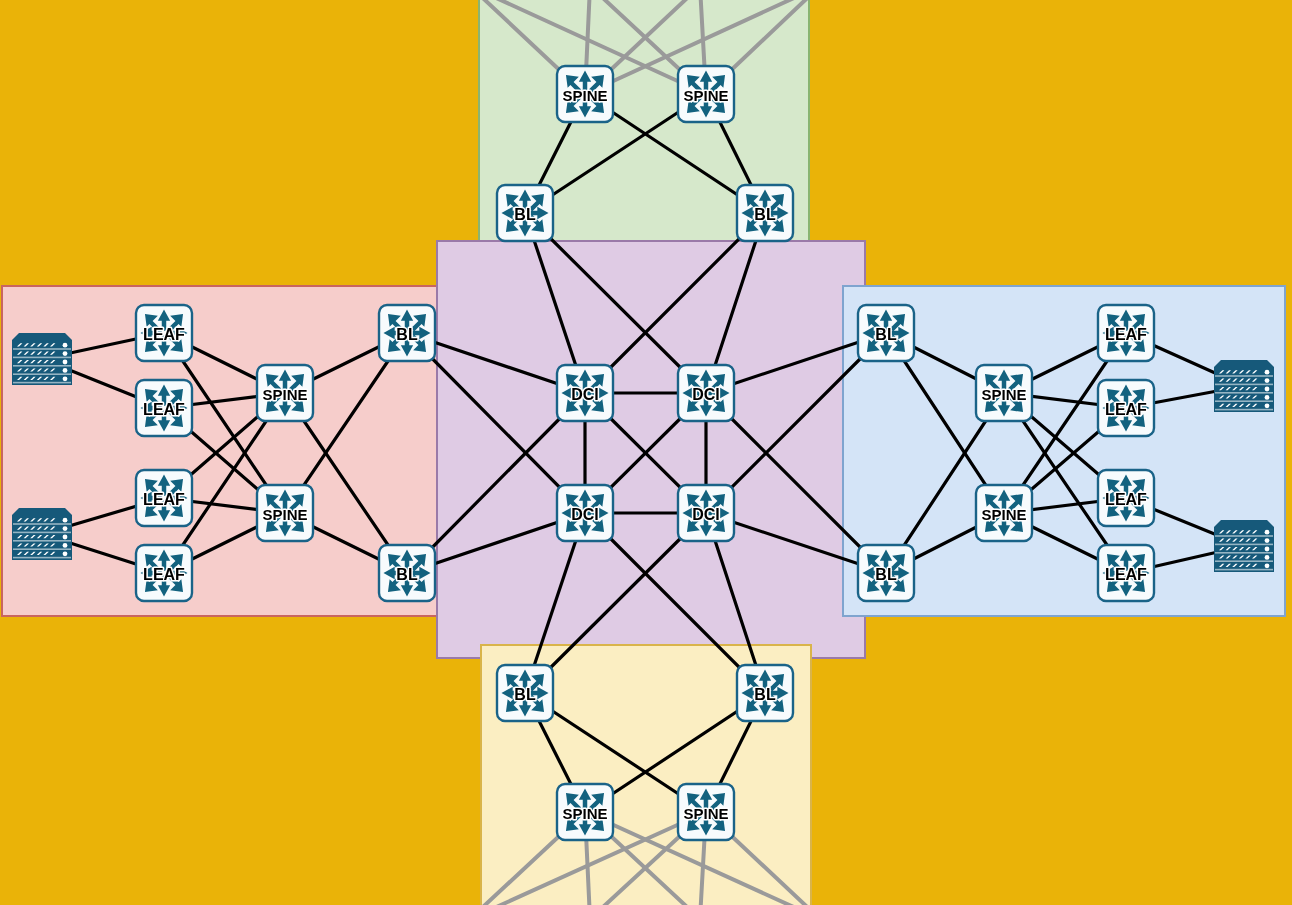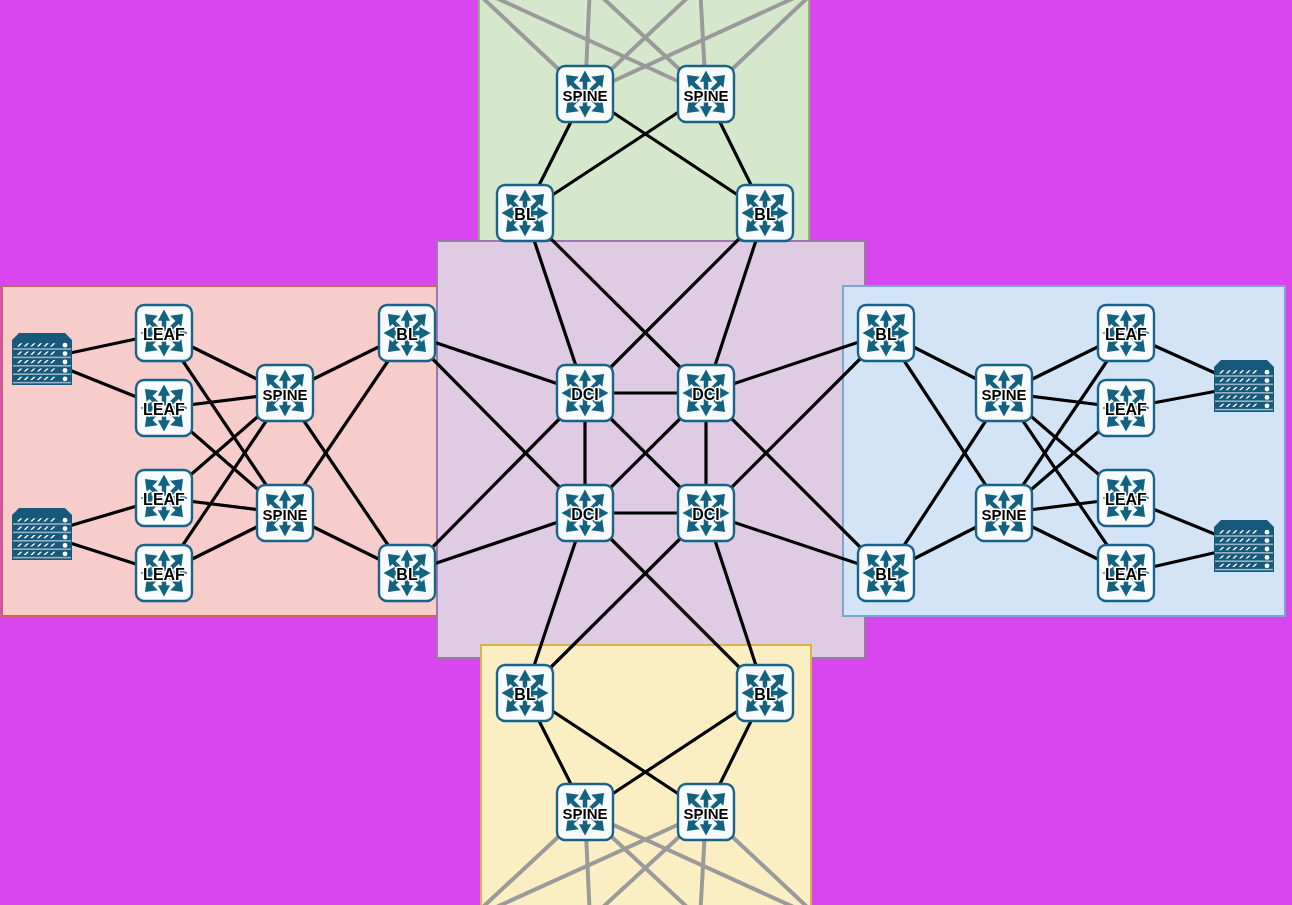--- a/index.html
+++ b/index.html
@@ -5,21 +5,21 @@
   html, body {
     margin: 0;
     padding: 0;
     background: #ffffff;
     font-family: "Liberation Sans", sans-serif;
   }
   #stage {
     position: relative;
     width: 1292px;
     height: 905px;
-    background: #d946ef;
+    background: #eab308;
     overflow: hidden;
   }
   svg#topology {
     display: block;
     width: 1292px;
     height: 905px;
   }
   .node-label {
     font-family: "Liberation Sans", sans-serif;
     font-weight: bold;

